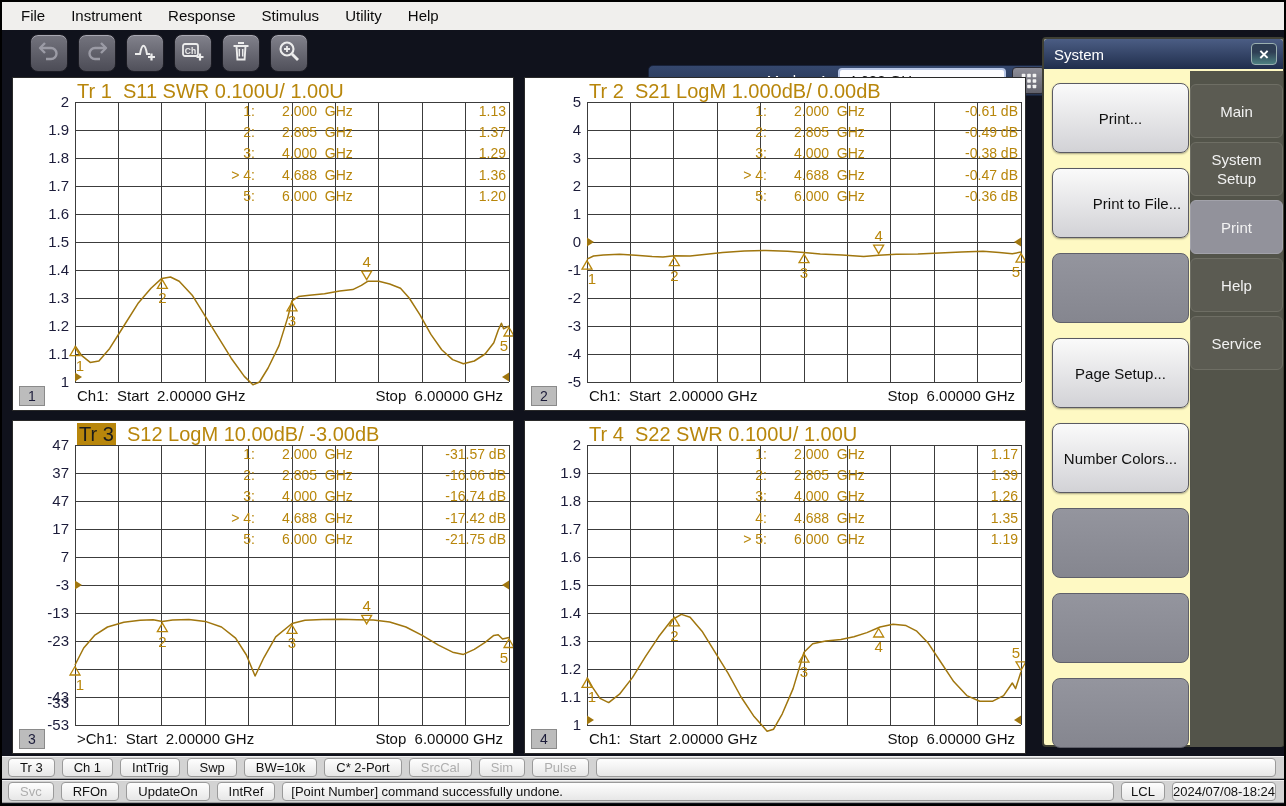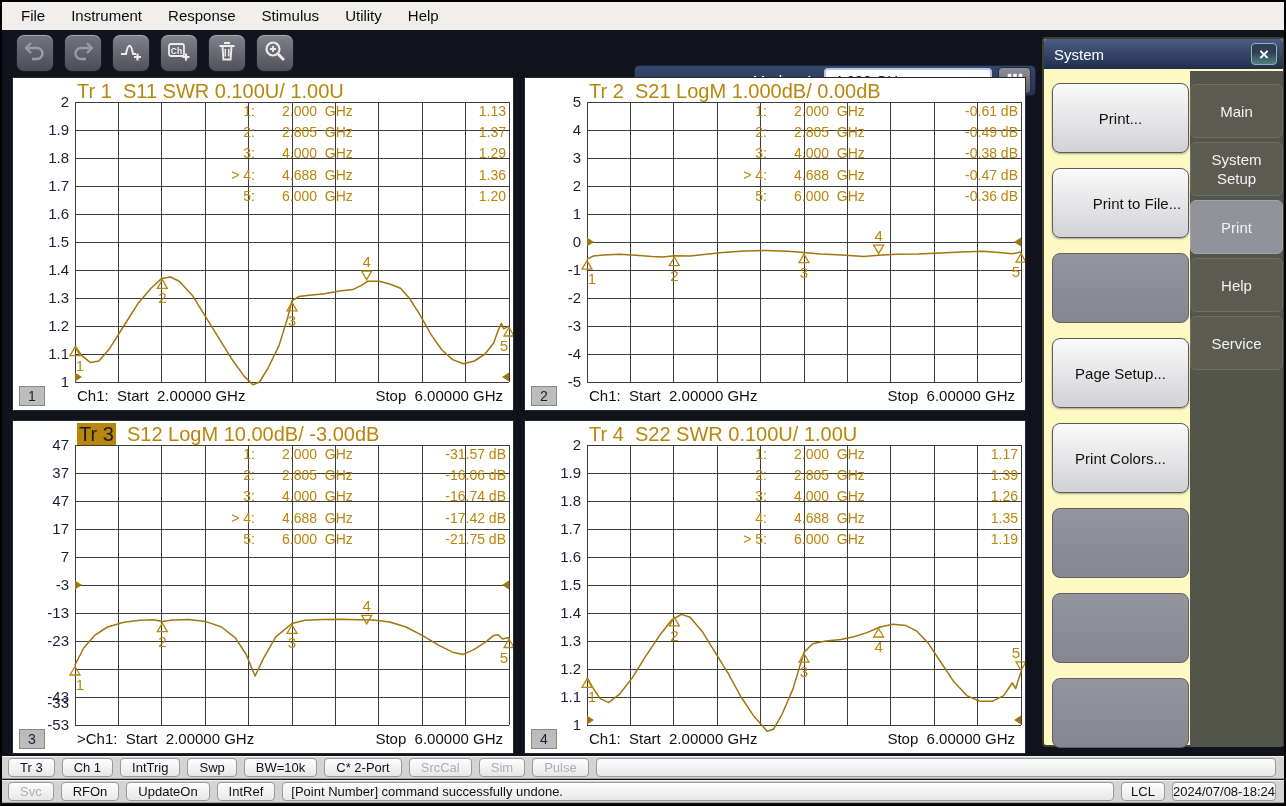--- a/index.html
+++ b/index.html
@@ -5,21 +5,21 @@
   * { margin:0; padding:0; box-sizing:border-box; }
   html,body { background:#000; }
   body { font-family:"Liberation Sans", sans-serif; }
   #app { position:relative; width:1286px; height:806px; background:#10121c; border:2px solid #000; overflow:hidden; }
 
   
   #menubar { position:absolute; left:0; top:0; width:1282px; height:28px; background:#f0efed; display:flex; align-items:center; padding-left:6px; }
   .menu-item { font-size:15px; color:#0a0a0a; padding:0 13px; height:28px; line-height:28px; cursor:default; }
 
   
-  #toolbar { position:absolute; left:4px; top:28px; width:1178px; height:46px; }
+  #toolbar { position:absolute; left:18px; top:28px; width:1178px; height:46px; }
   .tb-btn { position:absolute; top:4px; width:38px; height:38px; border-radius:8px; border:1px solid #1c1c24;
             background:linear-gradient(#82828c, #50505a); box-shadow:inset 0 1px 0 #a8a8b2; color:#ececec;
             display:flex; align-items:center; justify-content:center; }
   .tb-btn svg { width:24px; height:24px; }
   .tb-btn.disabled { color:#9b9ba5; background:linear-gradient(#74747e, #4c4c56); }
 
   
   #marker-bar { position:absolute; left:628px; top:35px; width:402px; height:31px; border-radius:5px;
                 background:linear-gradient(#35476d, #243click350); background:linear-gradient(#35476d,#243350);
                 border:1px solid #18223a; display:flex; align-items:center; justify-content:flex-end; }
@@ -410,21 +410,21 @@
         <div class="sys-tab" style="top: 13px;">Main</div>
         <div class="sys-tab selected" style="top: 129px;">Print</div>
         <div class="sys-tab" style="top: 187px;">Help</div>
         <div class="sys-tab" style="top: 245px;">Service</div>
       </div>
     <div id="sys-btns">
         <div class="sys-btn" style="top: 44px;">Print...</div>
         <div class="sys-btn" style="top: 129px; padding-left: 33px;">Print to File...</div>
         <div class="sys-btn disabled" style="top: 214px;"></div>
         <div class="sys-btn" style="top: 299px;">Page Setup...</div>
-        <div class="sys-btn" style="top: 384px;">Print Colors...</div>
+        <div class="sys-btn" style="top: 384px;">Number Colors...</div>
         <div class="sys-btn disabled" style="top: 469px;"></div>
         <div class="sys-btn disabled" style="top: 554px;"></div>
         <div class="sys-btn disabled" style="top: 639px;"></div>
       </div>
   </div>
 
   <div id="status-row1" class="statusrow">
       <div class="st-btn">Tr 3</div>
       <div class="st-btn">Ch 1</div>
       <div class="st-btn">IntTrig</div>

